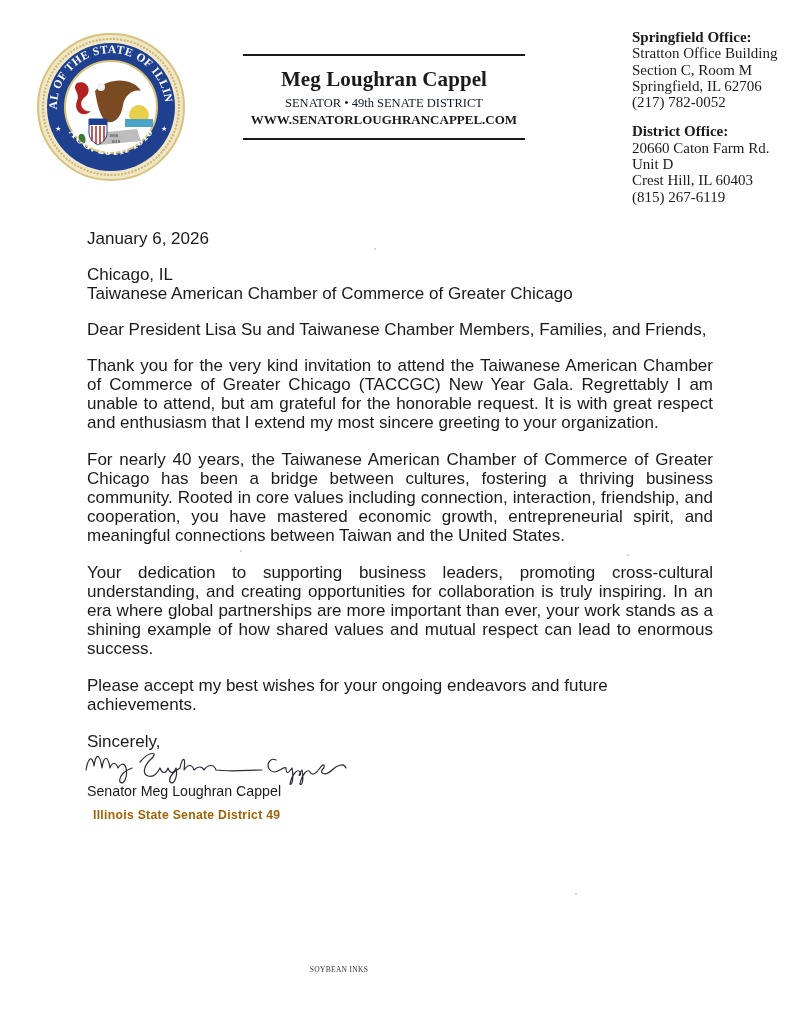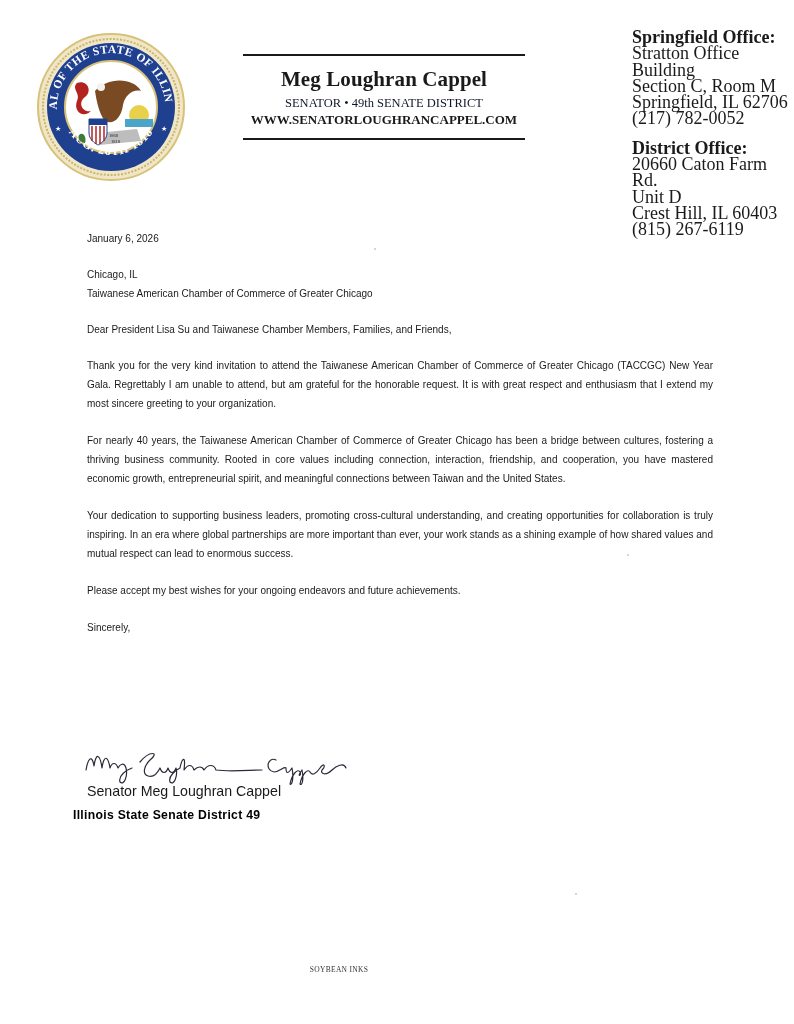--- a/index.html
+++ b/index.html
@@ -8,36 +8,36 @@
   .sans { font-family: "Liberation Sans", "DejaVu Sans", sans-serif; }
 
   .seal { position: absolute; left: 37px; top: 33px; width: 148px; height: 148px; }
 
   .masthead { position: absolute; left: 243px; top: 54px; width: 282px; text-align: center; }
   .masthead .rule { height: 2px; background: #1a1a1a; margin: 0; }
   .masthead .name { font-size: 21px; font-weight: bold; margin-top: 8px; line-height: 30px; letter-spacing: 0.1px; }
   .masthead .sub { font-size: 12.5px; margin-top: 2px; line-height: 15px; color: #0f172a; }
   .masthead .web { font-size: 13px; font-weight: bold; line-height: 16px; margin-top: 1px; margin-bottom: 10px; }
 
-  .offices { position: absolute; left: 632px; top: 29px; width: 160px; font-size: 18px; line-height: 16.3px; }
+  .offices { position: absolute; left: 632px; top: 29px; width: 160px; font-size: 15px; line-height: 16.3px; }
   .offices .head { font-weight: bold; }
   .offices .block2 { margin-top: 13px; }
 
-  .letter { position: absolute; left: 87px; top: 229px; width: 626px; font-size: 10px; line-height: 19px; }
+  .letter { position: absolute; left: 87px; top: 229px; width: 626px; font-size: 17px; line-height: 19px; }
   .letter p { margin: 0; }
   .letter .just { text-align: justify; }
   .date { margin-bottom: 17px !important; }
   .addr { margin-bottom: 17px !important; }
   .salute { margin-bottom: 17px !important; }
   .para { margin-bottom: 18px !important; }
   .closing { margin-top: 0; }
 
   .signature { position: absolute; left: 80px; top: 740px; width: 270px; height: 50px; }
   .signer { position: absolute; left: 87px; top: 782px; font-size: 14.2px; line-height: 19px; }
-  .signer-title { position: absolute; left: 73px; top: 808px; font-size: 12.2px; font-weight: bold; color: #000000; letter-spacing: 0.3px; }
+  .signer-title { position: absolute; left: 93px; top: 808px; font-size: 12.2px; font-weight: bold; color: #a16207; letter-spacing: 0.3px; }
 
   .footer { position: absolute; left: 0; width: 678px; top: 965px; text-align: center; font-size: 7.5px; color: #333; letter-spacing: 0.3px; }
   .speck { position: absolute; width: 2px; height: 2px; background: #c9c9c9; border-radius: 1px; }
 </style>
 </head>
 <body>
 
 <div class="seal">
   <svg width="148" height="148" viewBox="0 0 148 148">
     <defs>

